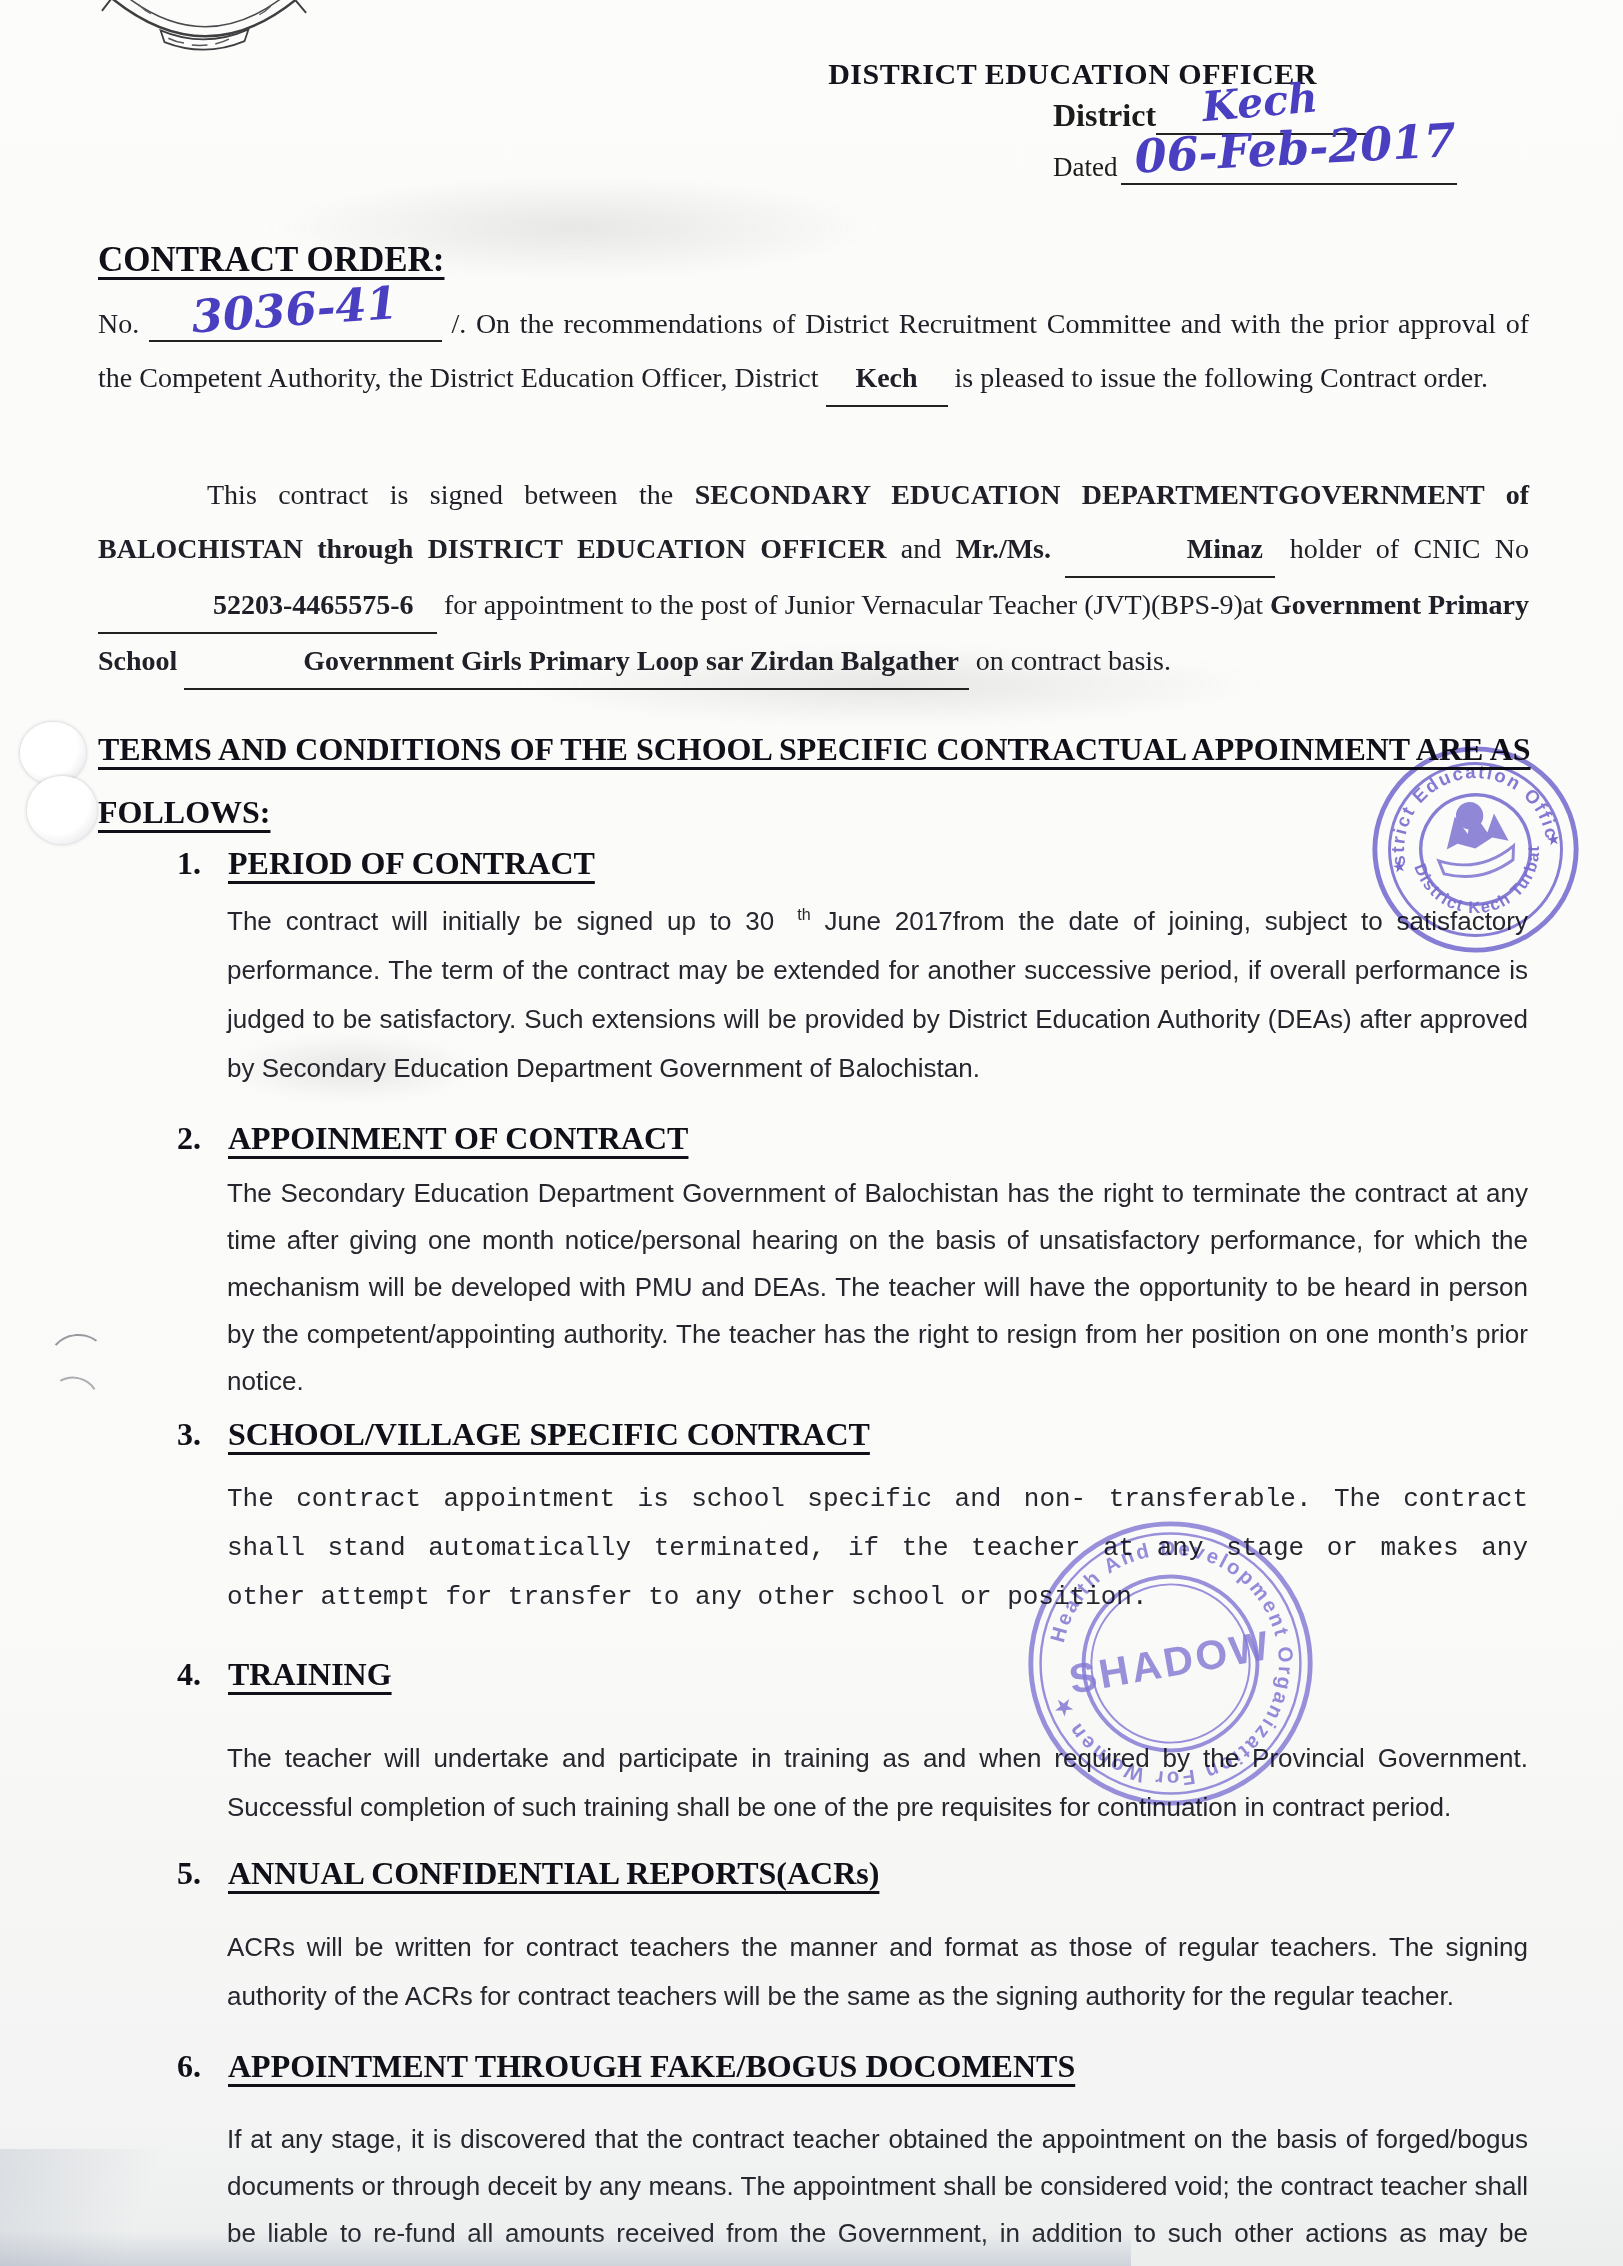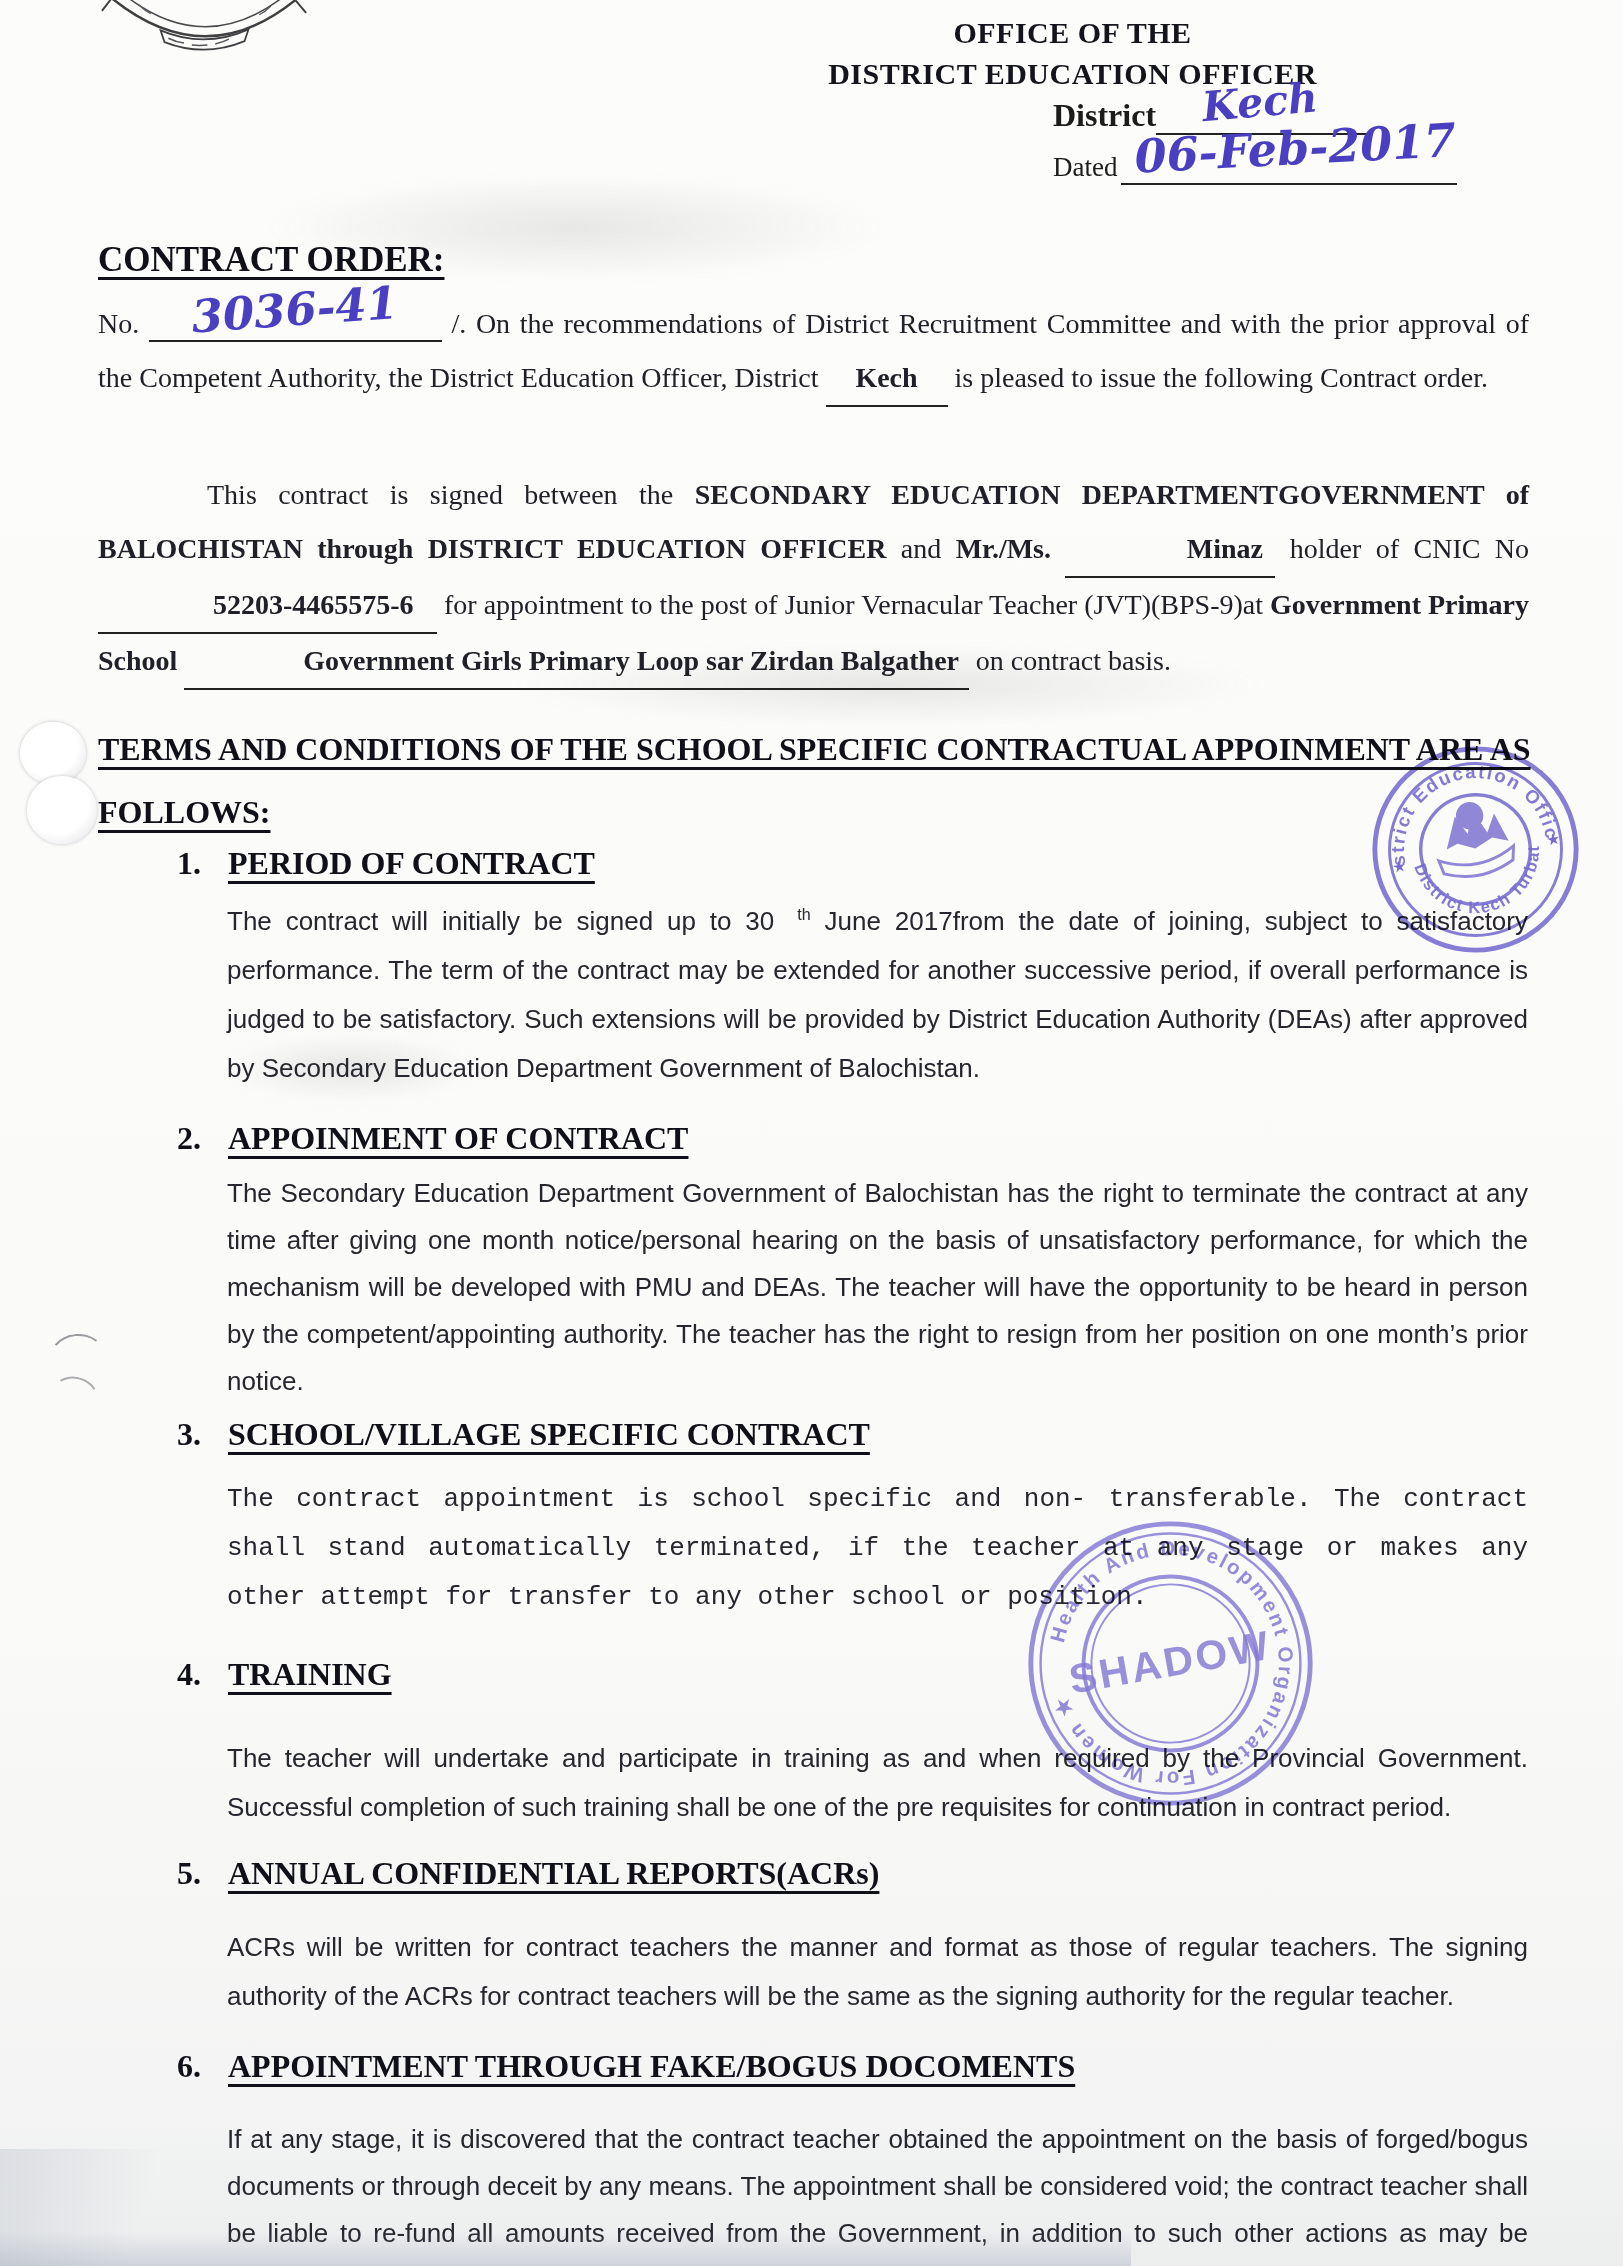--- a/index.html
+++ b/index.html
@@ -52,21 +52,20 @@
     <path d="M 62,34 Q 107,53 152,33 L 148,45 Q 107,62 66,46 Z" fill="#fdfdfc" stroke="#3f3f42" stroke-width="1.8"></path>
     <path d="M 70,42 q 8,4 16,5 m 8,2 q 8,1 16,0 m 8,-1 q 8,-2 14,-5" fill="none" stroke="#55555a" stroke-width="1.6"></path>
     <path d="M 12,1 L 2,14 M 200,3 L 211,16" fill="none" stroke="#3f3f42" stroke-width="2"></path>
     <path d="M 40,8 q 6,6 12,9 M 175,9 q -6,6 -12,9" fill="none" stroke="#5a5a5e" stroke-width="1.3"></path>
   </svg>
 
   <div class="abs smudge" style="left:263px;top:174px;width:624px;height:107px;"></div>
   <div class="abs smudge" style="left:507px;top:644px;width:761px;height:83px;"></div>
   <div class="abs smudge" style="left:224px;top:1034px;width:254px;height:68px;"></div>
 
-  <div class="abs hdr-line" style="left:702px;top:15.6px;">OFFICE OF THE</div>
   <div class="abs hdr-line" style="left:702px;top:57px;">DISTRICT EDUCATION OFFICER</div>
 
   <div class="abs" style="left:1053px;top:92px;">
     <span class="lbl">District</span><span class="blank" style="width:210px;"><span class="inner hw" style="font-size:41px;transform:rotate(-5deg) translateY(-9.8px);">Kech</span></span>
   </div>
   <div class="abs" style="left:1053px;top:137px;">
     <span class="lbl-reg">Dated</span>&nbsp;<span class="blank" style="width:322px;text-align:left;padding-left:13.7px;"><span class="inner hw" style="font-size:46px;transform:rotate(-3deg) translateY(-11.7px);">06-Feb-2017</span></span>
   </div>
 
   <div class="abs order-head" style="left:98px;top:240px;">CONTRACT ORDER:</div>

